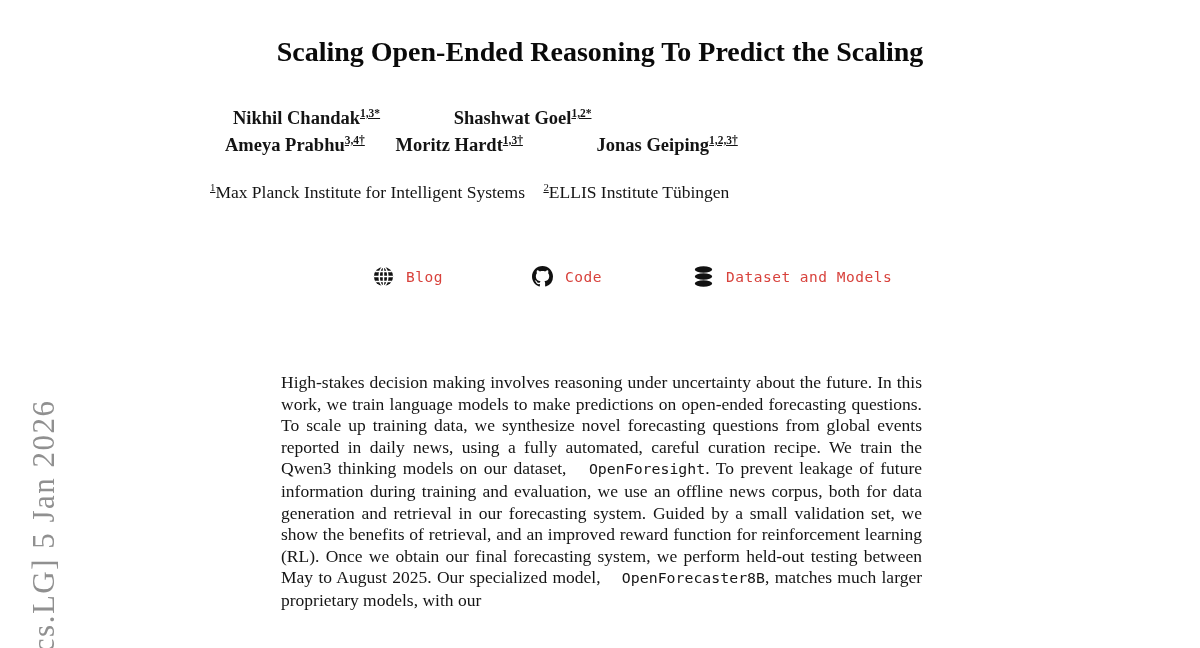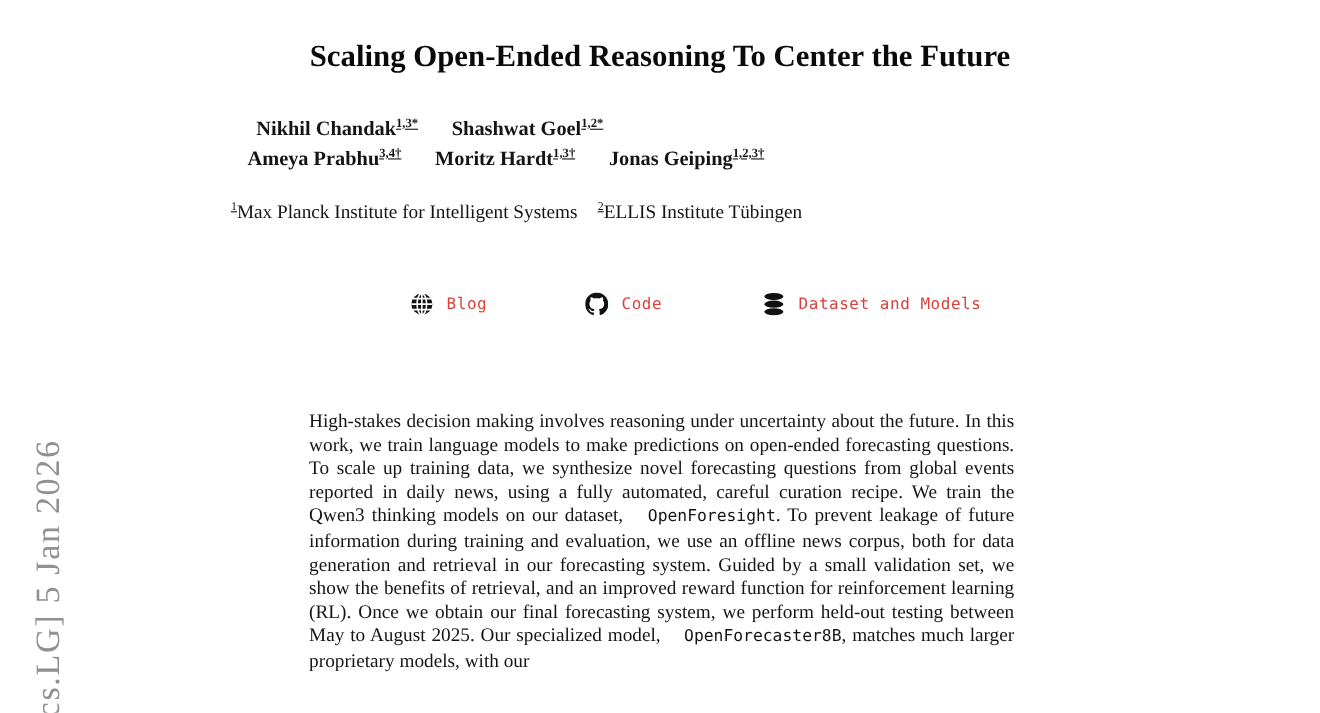--- a/index.html
+++ b/index.html
@@ -41,21 +41,21 @@
 
   .authors {
     position: absolute;
     left: 225px; top: 105px;
     font-size: 18.5px;
     font-weight: bold;
     line-height: 27px;
   }
   .author-line1 { padding-left: 8px; }
   .author { margin-right: 26px; }
-  .author:last-child { margin-right: 0; }
+  .author:last-child { margin-right: 0; margin-left: 43px; }
   .authors sup, .affils sup {
     font-size: 0.62em;
     vertical-align: super;
     line-height: 0;
     text-decoration: underline;
   }
 
   .affils {
     position: absolute;
     left: 210px; top: 178px;
@@ -110,21 +110,21 @@
     margin-left: 16px;
   }
 </style>
 </head>
 <body>
 
 <div class="page">
 
   <div class="watermark">[cs.LG]  5 Jan 2026</div>
 
-  <h1 class="title">Scaling Open-Ended Reasoning To Center the Future</h1>
+  <h1 class="title">Scaling Open-Ended Reasoning To Predict the Scaling</h1>
 
   <div class="authors">
     <div class="author-line1">
       <span class="author"><span>Nikhil Chandak</span><sup>1,3*</sup></span>
       <span class="author"><span>Shashwat Goel</span><sup>1,2*</sup></span>
     </div>
     <div class="author-line2">
       <span class="author"><span>Ameya Prabhu</span><sup>3,4†</sup></span>
       <span class="author"><span>Moritz Hardt</span><sup>1,3†</sup></span>
       <span class="author"><span>Jonas Geiping</span><sup>1,2,3†</sup></span>

